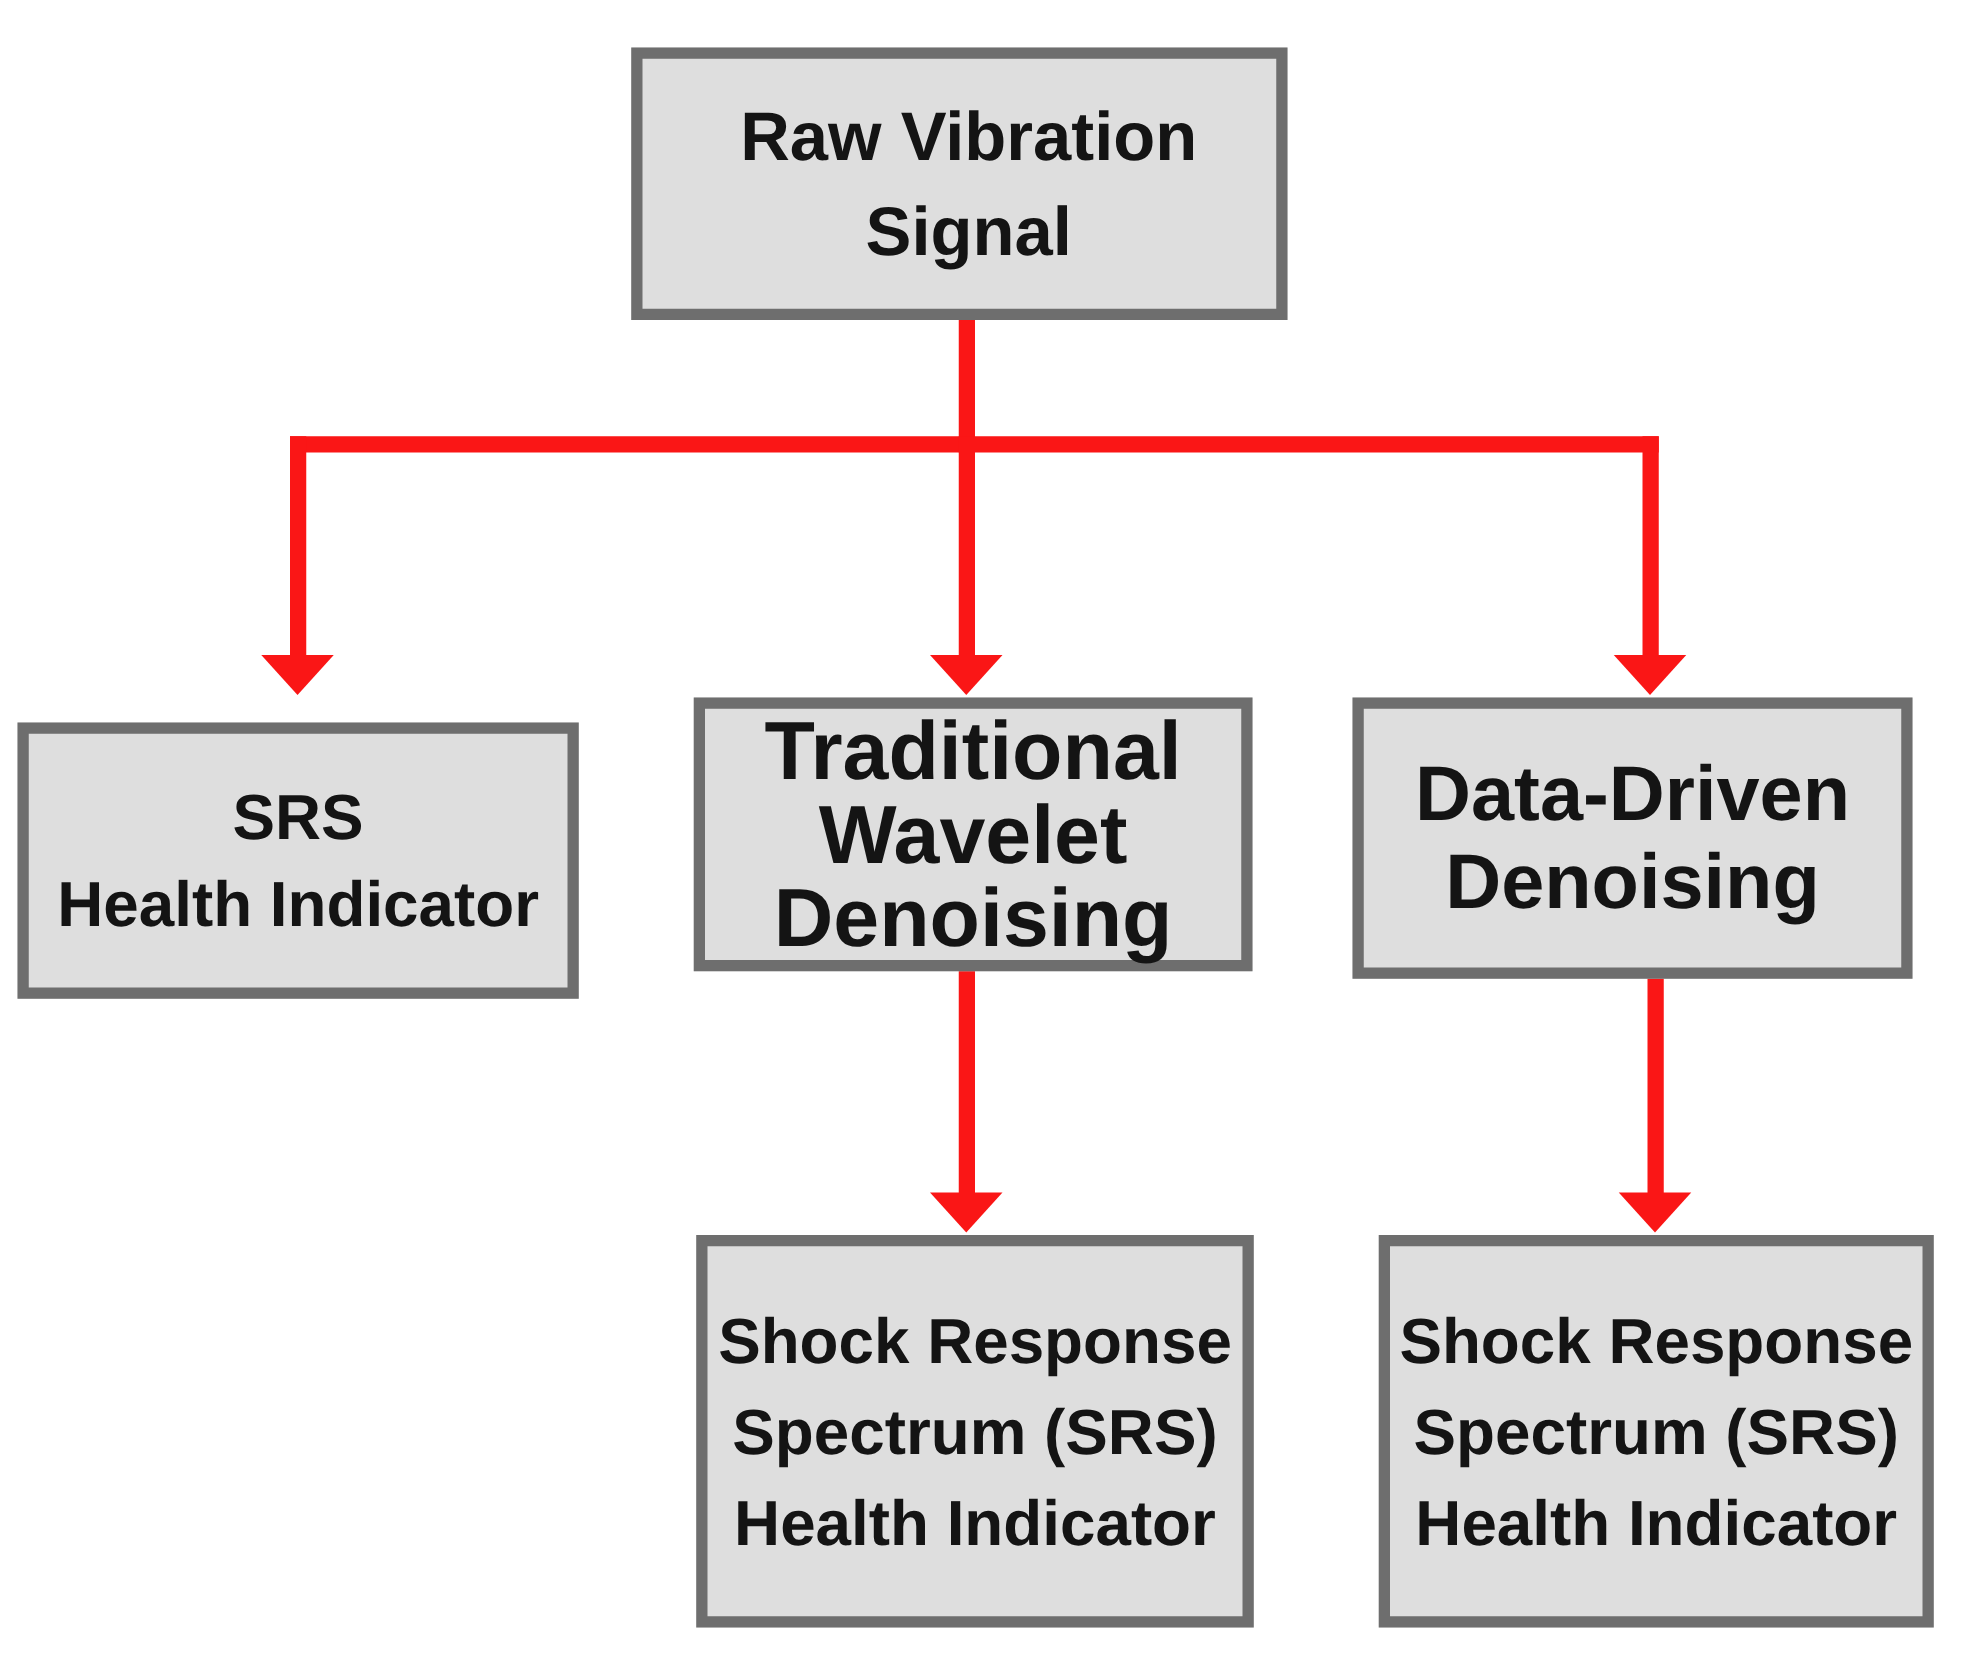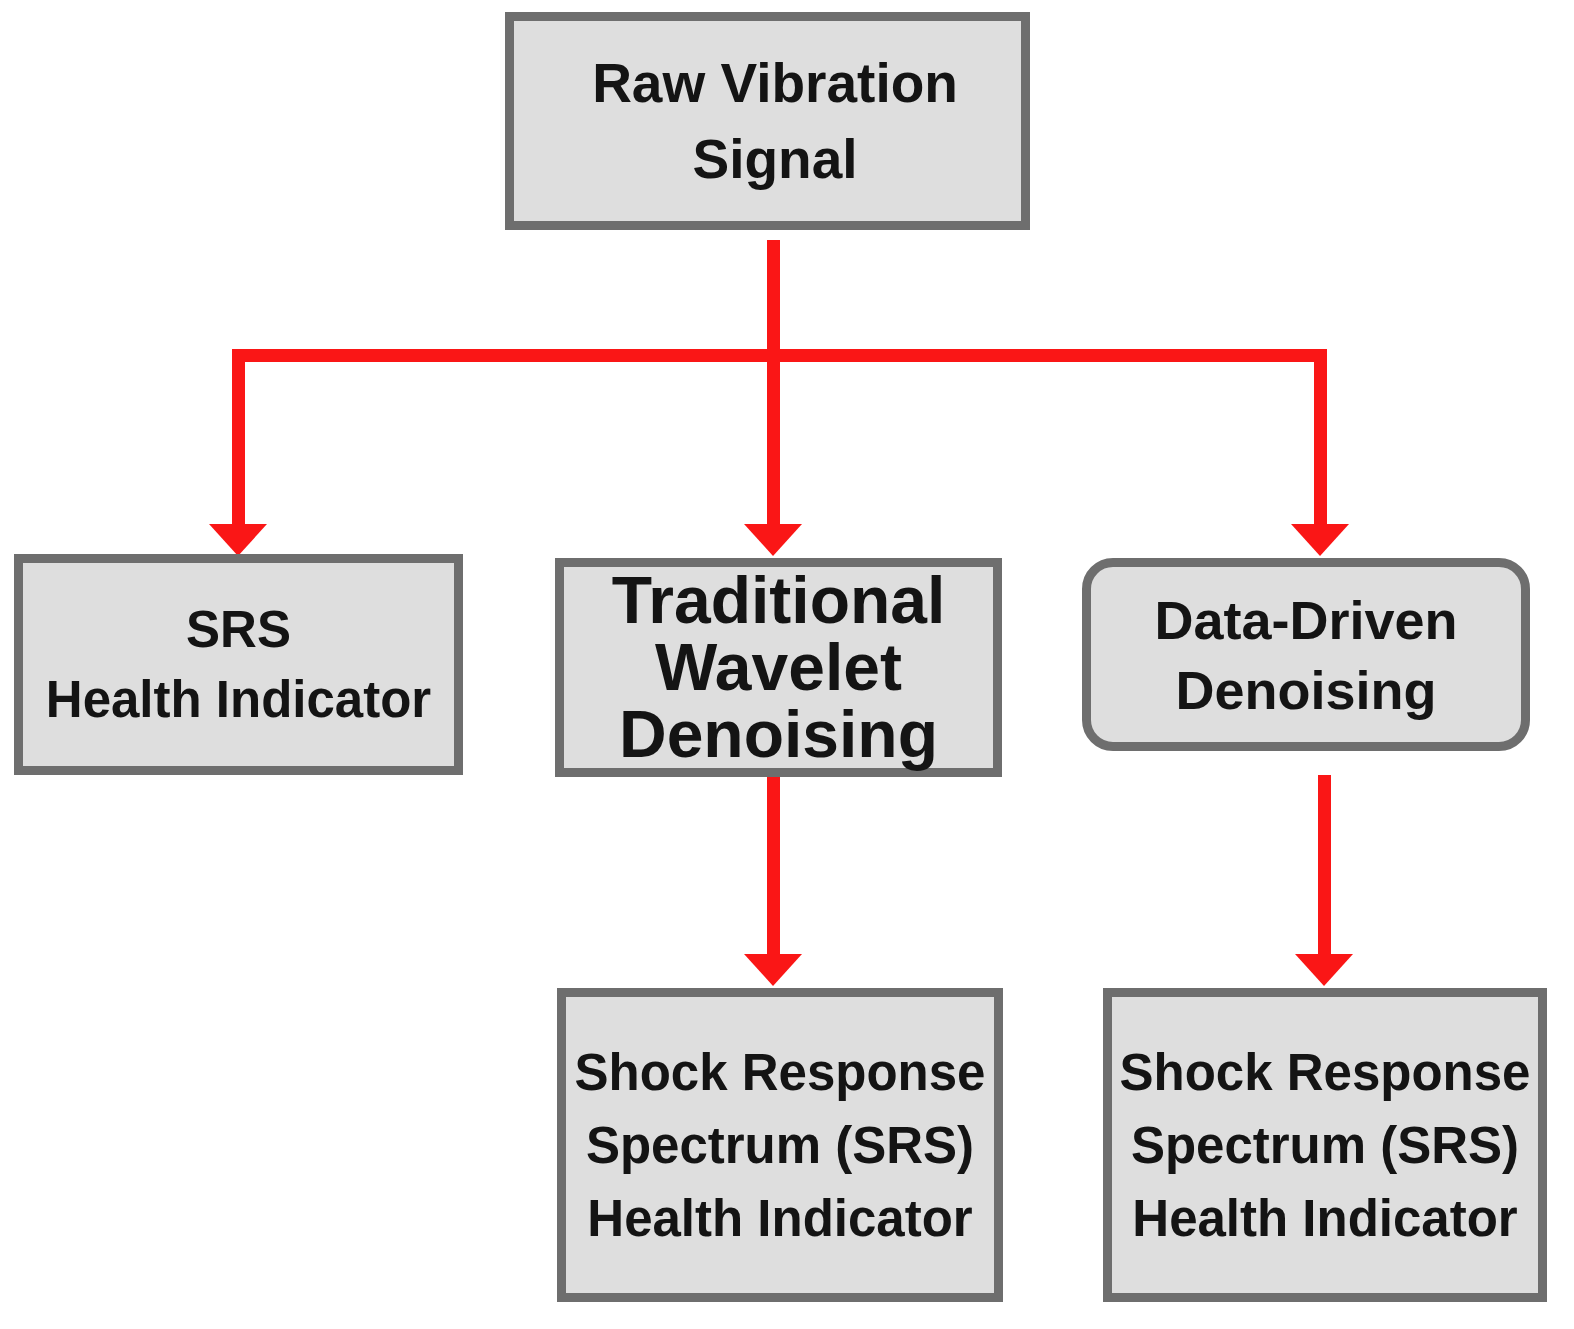--- a/index.html
+++ b/index.html
@@ -26,24 +26,24 @@
     background: var(--box-fill);
     border: 9px solid var(--box-border);
     color: var(--text);
     font-weight: bold;
     text-align: center;
     display: flex;
     align-items: center;
     justify-content: center;
     white-space: pre-line;
   }
-  #node-raw        { left: 505px;  top: 12px;  width: 525px; height: 218px; font-size: 55px; line-height: 76px; padding-left: 15px; }
-  #node-srs-direct { left: 14px;   top: 554px; width: 449px; height: 221px; font-size: 51px; line-height: 70px; }
+  #node-raw        { left: 505px;  top: 38px;  width: 525px; height: 218px; font-size: 55px; line-height: 76px; padding-left: 15px; }
+  #node-srs-direct { left: 14px;   top: 578px; width: 449px; height: 221px; font-size: 51px; line-height: 70px; }
   #node-wavelet    { left: 555px;  top: 558px; width: 447px; height: 219px; font-size: 66px; line-height: 67px; }
-  #node-datadriven { left: 1082px; top: 558px; width: 448px; height: 193px; font-size: 54px; line-height: 70px; border-radius: 31px; }
+  #node-datadriven { left: 1082px; top: 558px; width: 448px; height: 225px; font-size: 62px; line-height: 70px; }
   #node-srs-wav    { left: 557px;  top: 988px; width: 446px; height: 314px; font-size: 51px; line-height: 73px; }
   #node-srs-dd     { left: 1103px; top: 988px; width: 444px; height: 314px; font-size: 51px; line-height: 73px; }
 
   .edge-line {
     position: absolute;
     background: var(--arrow);
   }
   .arrow-head {
     position: absolute;
     width: 0;

